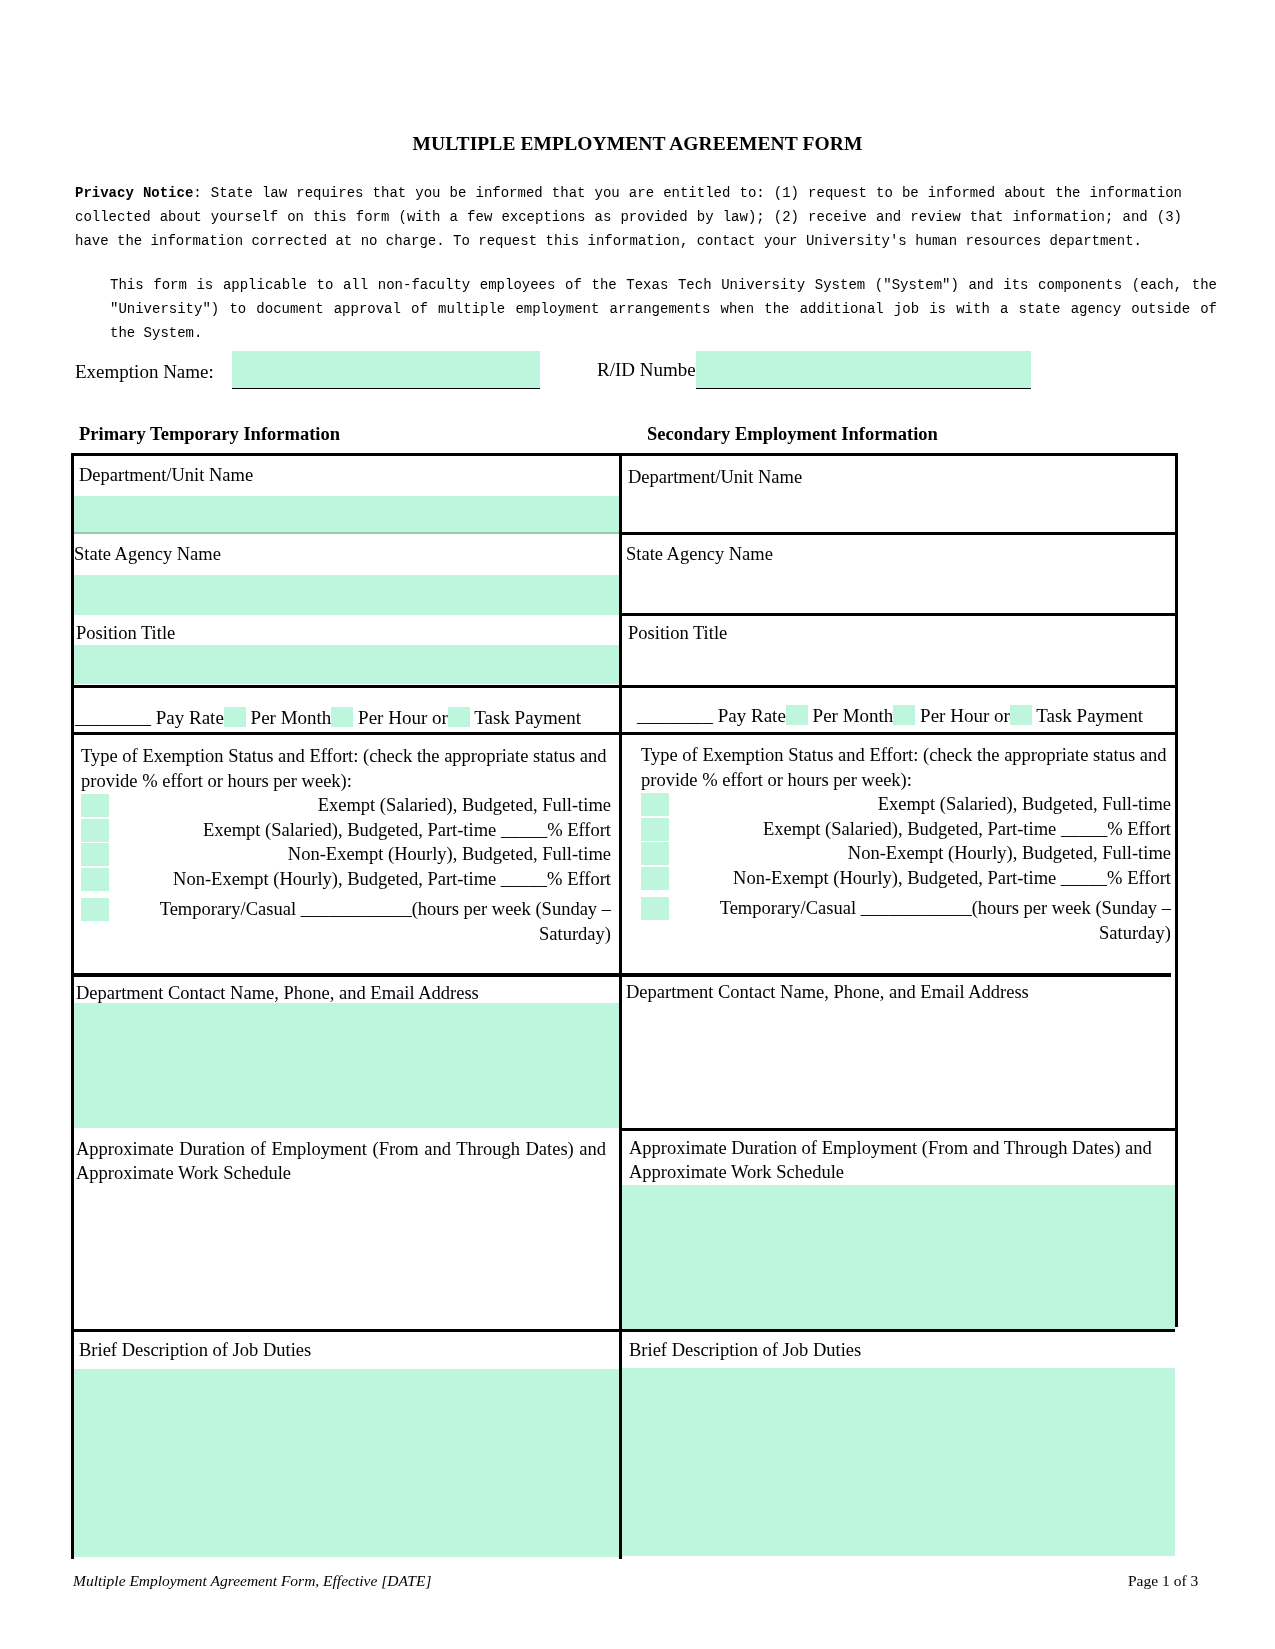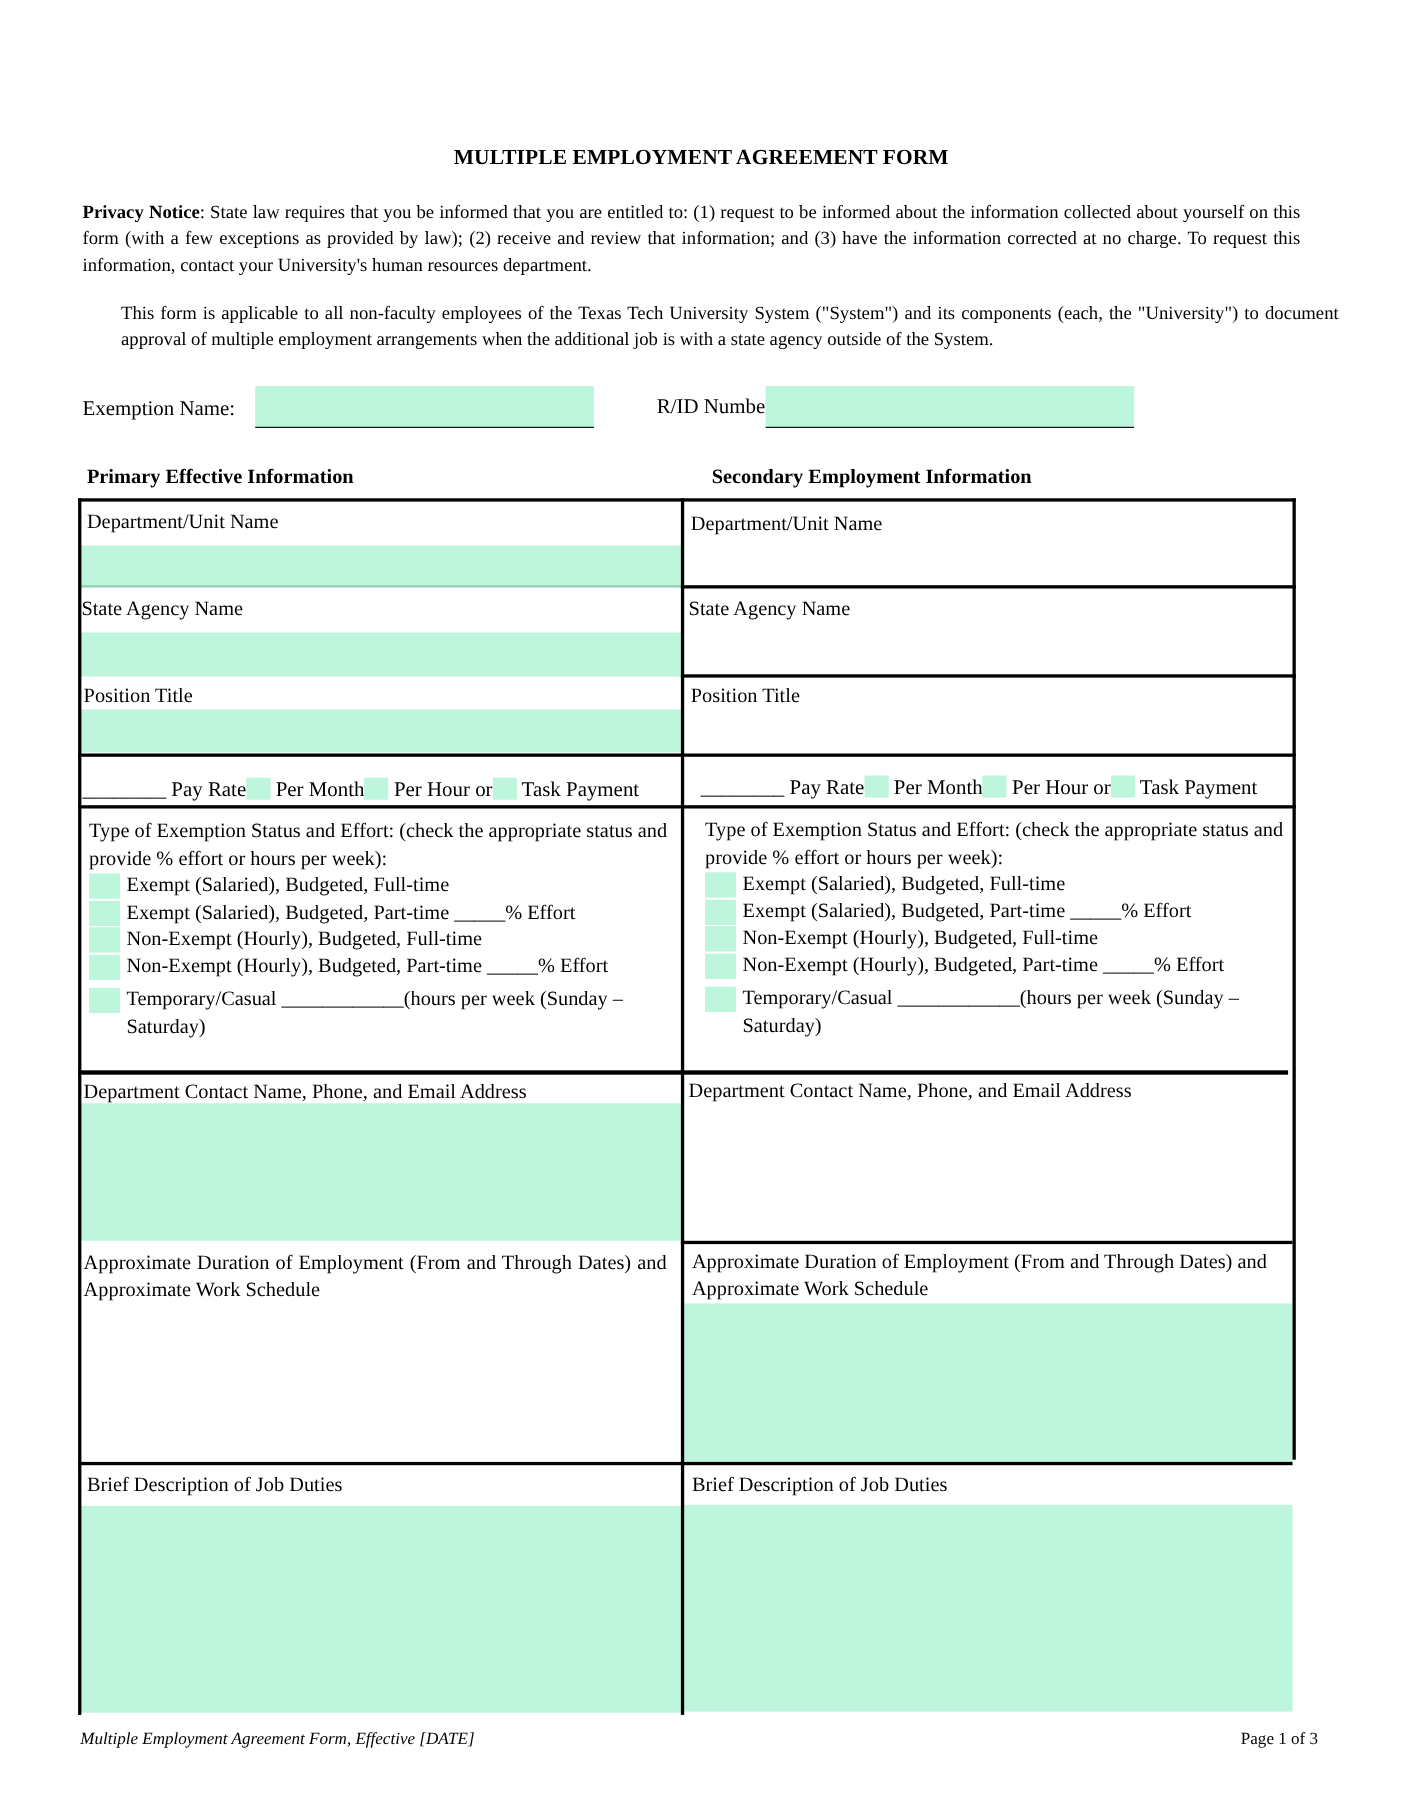--- a/index.html
+++ b/index.html
@@ -6,60 +6,60 @@
     body {
       width: 1275px; height: 1649px; position: relative; overflow: hidden;
       font-family: "Liberation Serif", "DejaVu Serif", serif; color: #000;
     }
     .abs { position: absolute; }
     .title {
       left: 0; width: 1275px; top: 133px; text-align: center;
       font-weight: bold; font-size: 19.5px; letter-spacing: 0.1px;
     }
     .para {
-      left: 75px; width: 1107px; font-size: 17px; line-height: 24px;
-      text-align: justify; text-align-last: left;
+      left: 75px; width: 1107px; font-size: 14px; line-height: 24px;
+      text-align: justify; text-align-last: left; font-family: Liberation Mono, monospace;
     }
     .para b { font-weight: bold; }
     .p1 { top: 181px; }
     .p2 { top: 273px; margin-left: 35px; }
     .label { font-size: 19px; }
     .fill { background: #bdf6dc; }
     .uline { border-bottom: 1.6px solid #000; }
     .section-head { font-weight: bold; font-size: 18.5px; }
 
     
     .tbl-outer { left: 71px; top: 453px; width: 1107px; height: 1106px; }
     .hline { position: absolute; height: 3px; background: #000; }
     .vline { position: absolute; width: 3px; background: #000; }
     .cell-label { position: absolute; font-size: 18.5px; line-height: 24px; }
     .box { position: absolute; background: #bdf6dc; }
     .box.edge { border-bottom: 2px solid #8fcfaf; }
     .chk { display: inline-block; width: 22px; height: 20px; background: #bdf6dc; vertical-align: -3px; }
     .payrow { position: absolute; font-size: 19px; white-space: nowrap; }
     .exempt { position: absolute; font-size: 18.5px; line-height: 24.5px; }
-    .exempt .opt { position: relative; padding-left: 34px; }
+    .exempt .opt { position: relative; padding-left: 34px; text-align: right; }
     .exempt .opt .chk { position: absolute; left: 0; top: 1px; width: 28px; height: 23px; }
     .footer { font-size: 15.5px; top: 1572px; }
   </style>
 </head>
 <body>
 
 <div class="abs title">MULTIPLE EMPLOYMENT AGREEMENT FORM</div>
 
 <div class="abs para p1"><b>Privacy Notice</b><span>: State law requires that you be informed that you are entitled to: (1) request to be informed about the information collected about yourself on this form (with a few exceptions as provided by law); (2) receive and review that information; and (3) have the information corrected at no charge. To request this information, contact your University's human resources department.</span></div>
 
 <div class="abs para p2">This form is applicable to all non-faculty employees of the Texas Tech University System ("System") and its components (each,  the "University") to document approval of multiple employment arrangements when the additional job is with a state agency outside of the System.</div>
 
 <div class="abs label" style="left:75px; top:361px;">Exemption Name:</div>
 <div class="abs fill uline" style="left:232px; top:351px; width:308px; height:37px;"></div>
 <div class="abs label" style="left:557px; top:359px;margin-left:40px;">R/ID Number:</div>
 <div class="abs fill uline" style="left:696px; top:351px; width:335px; height:37px;"></div>
 
-<div class="abs section-head" style="left:79px; top:424px;">Primary Effective Information</div>
+<div class="abs section-head" style="left:79px; top:424px;">Primary Temporary Information</div>
 <div class="abs section-head" style="left:647px; top:424px;">Secondary Employment Information</div>
 
 <div class="abs tbl-outer">
 
   <div class="cell-label" style="left:8px; top:10px;">Department/Unit Name</div>
   <div class="box edge" style="left:2px; top:43px; width:546px; height:36px;"></div>
 
   <div class="cell-label" style="left:3px; top:89px;">State Agency Name</div>
   <div class="box" style="left:2px; top:122px; width:546px; height:40px;"></div>
 

